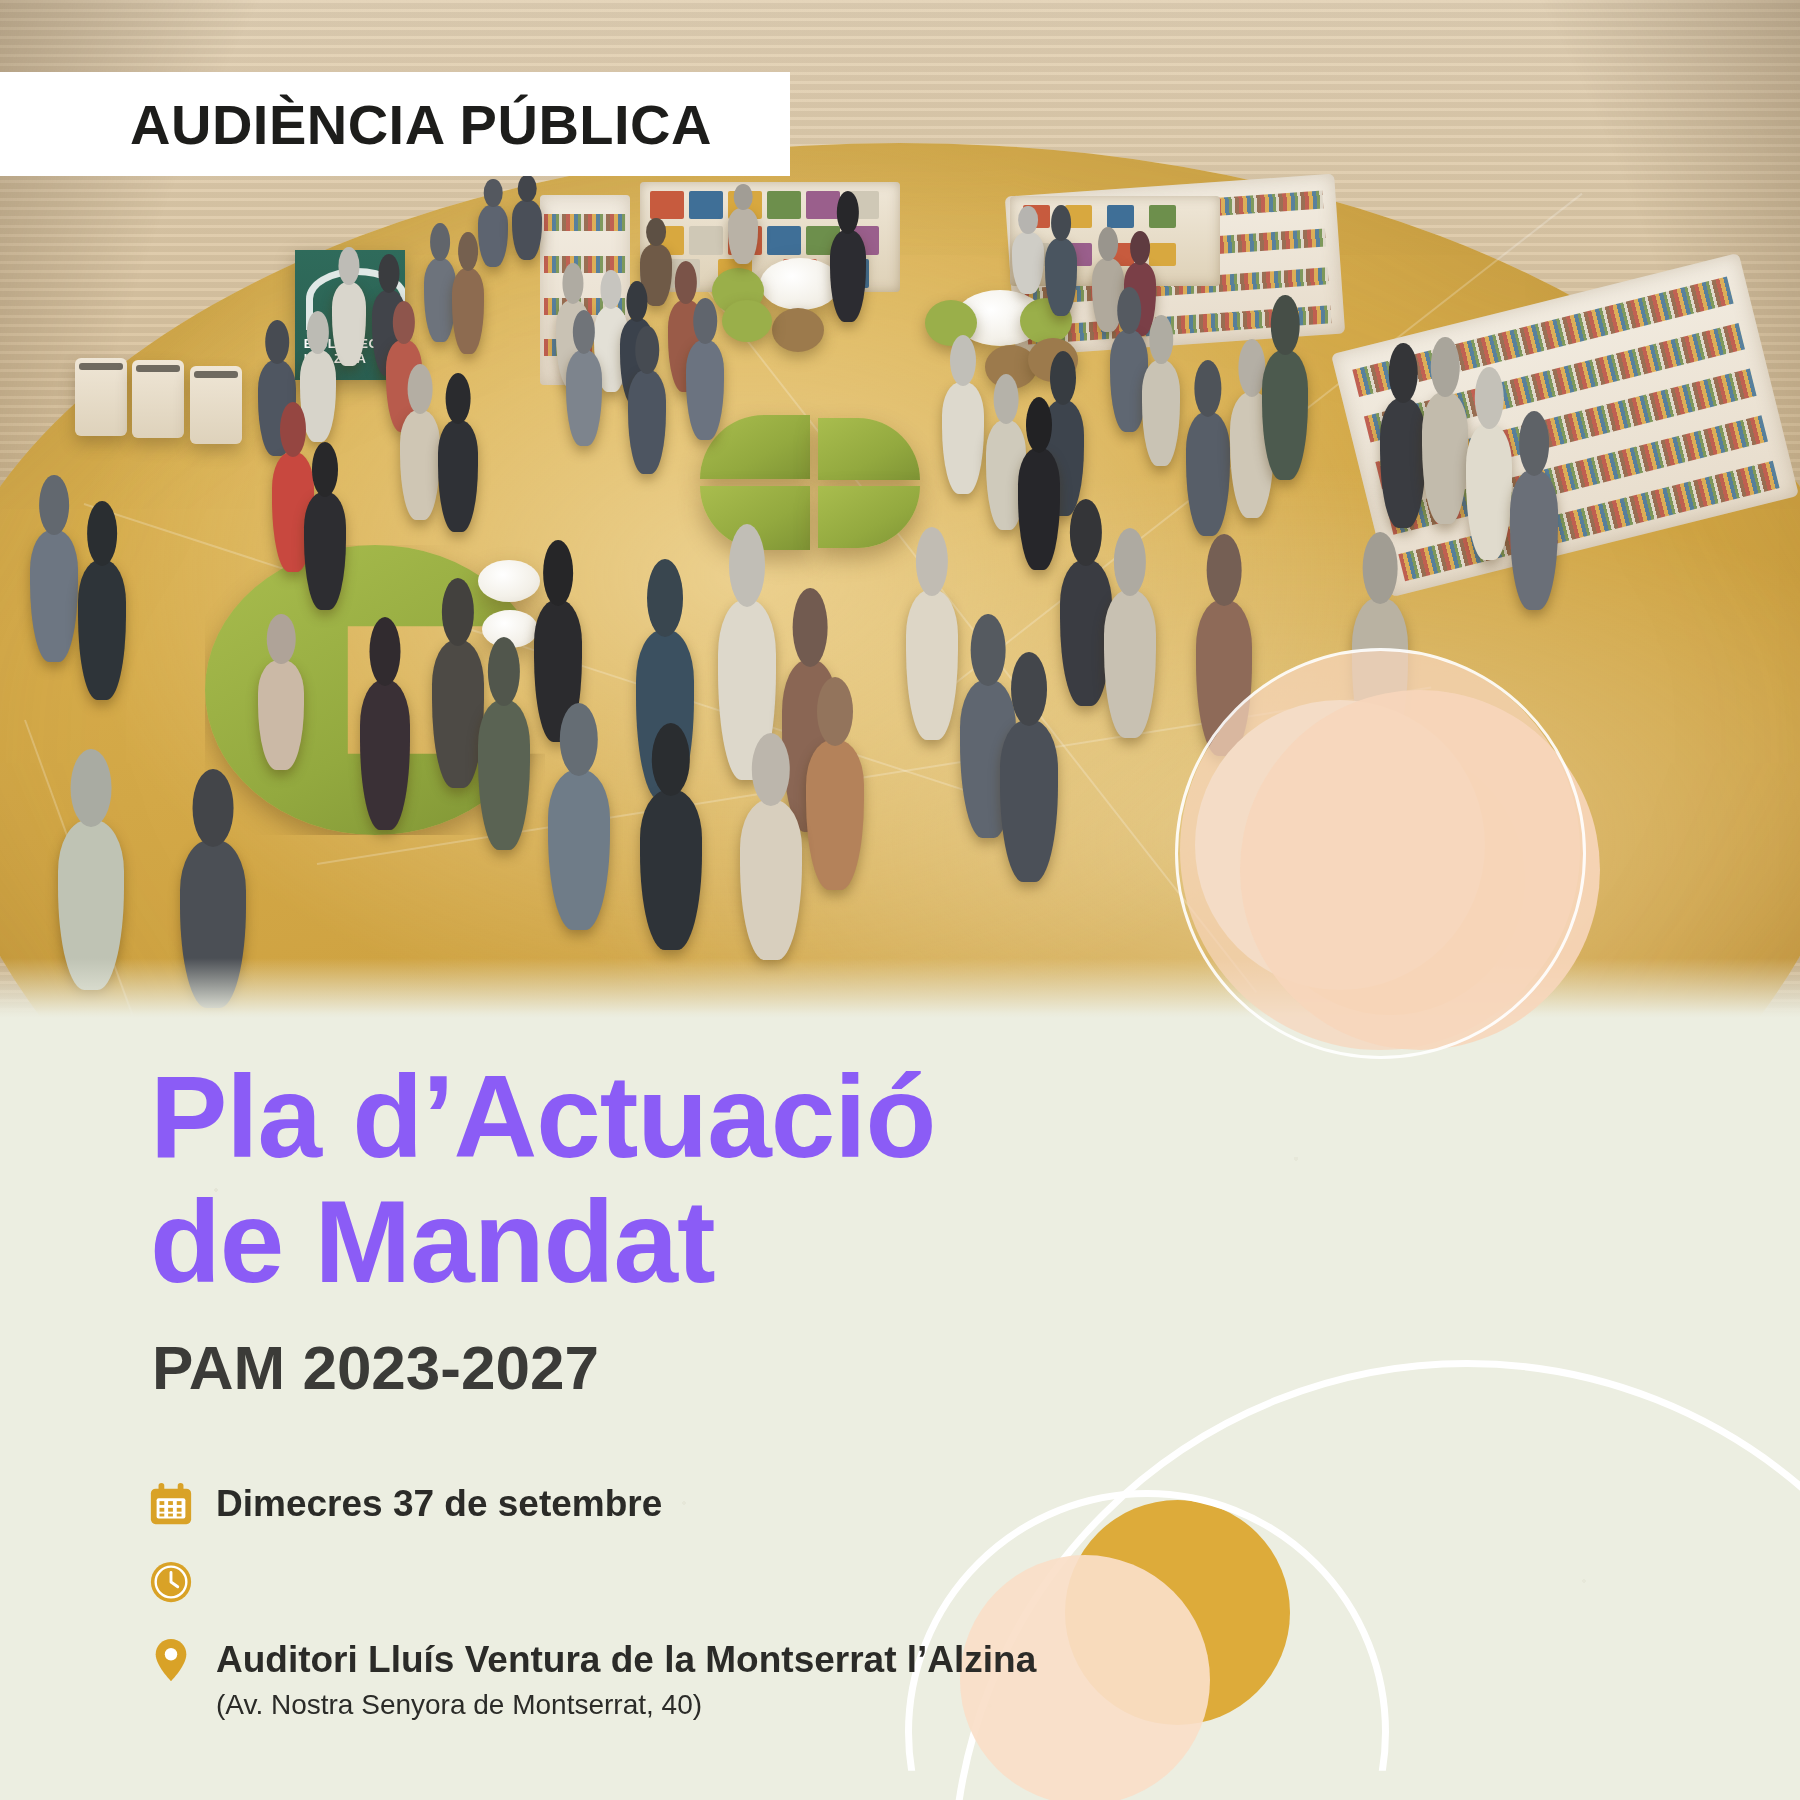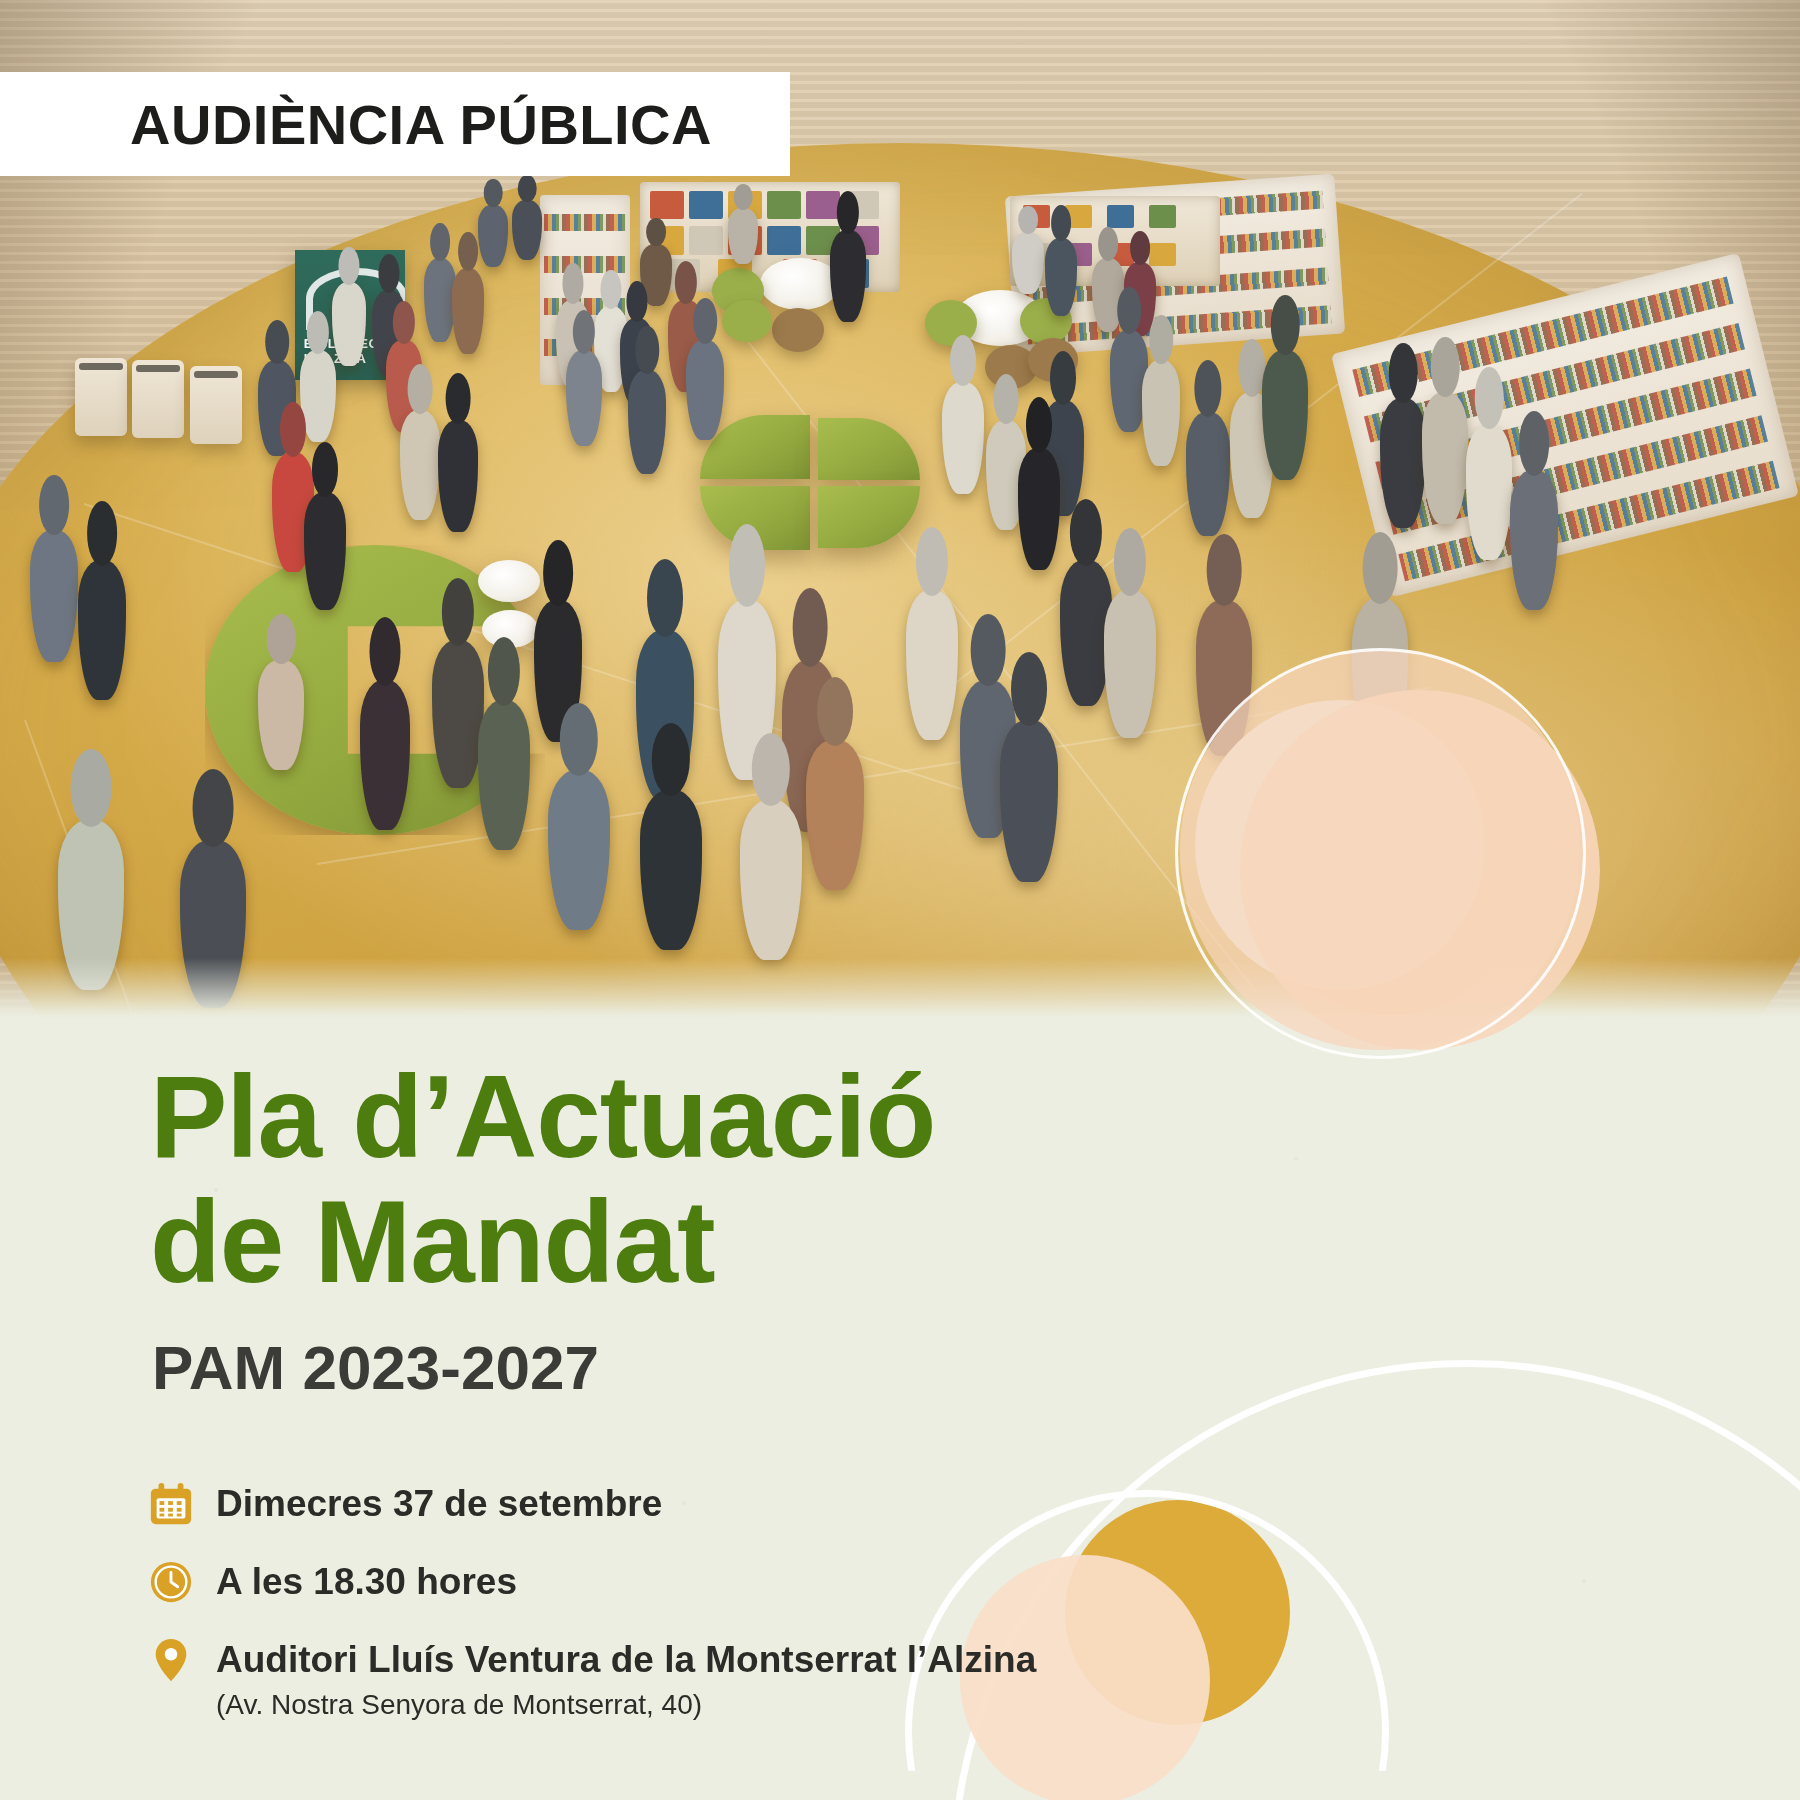--- a/index.html
+++ b/index.html
@@ -260,21 +260,21 @@
     position: absolute;
     left: 0;
     top: 1000px;
     width: 1800px;
     z-index: 9;
   }
 
   .title {
     margin: 0;
     padding: 55px 0 0 150px;
-    color: #4d7c0f;
+    color: #8b5cf6;
     font-size: 116px;
     line-height: 1.08;
     font-weight: bold;
     letter-spacing: -1px;
   }
   .title span { display: block; }
 
   .subtitle {
     margin: 0;
     padding: 26px 0 0 152px;
@@ -555,21 +555,20 @@
       </div>
 
       <div class="detail-row">
         <span class="detail-icon">
           <svg viewBox="0 0 48 48" aria-hidden="true">
             <circle cx="24" cy="24" r="21" fill="#d9a227"></circle>
             <circle cx="24" cy="24" r="16" fill="none" stroke="#ffffff" stroke-width="2.5"></circle>
             <path d="M24 14 V24 L31 29" fill="none" stroke="#ffffff" stroke-width="3" stroke-linecap="round" stroke-linejoin="round"></path>
           </svg>
         </span>
-        <div class="detail-text">A les 18.30 hores</div>
       </div>
 
       <div class="detail-row">
         <span class="detail-icon">
           <svg viewBox="0 0 48 48" aria-hidden="true">
             <path d="M24 2c-9 0-16 7-16 16 0 12 16 28 16 28s16-16 16-28c0-9-7-16-16-16z" fill="#d9a227"></path>
             <circle cx="24" cy="18" r="6.5" fill="#ffffff"></circle>
           </svg>
         </span>
         <div class="detail-text">

